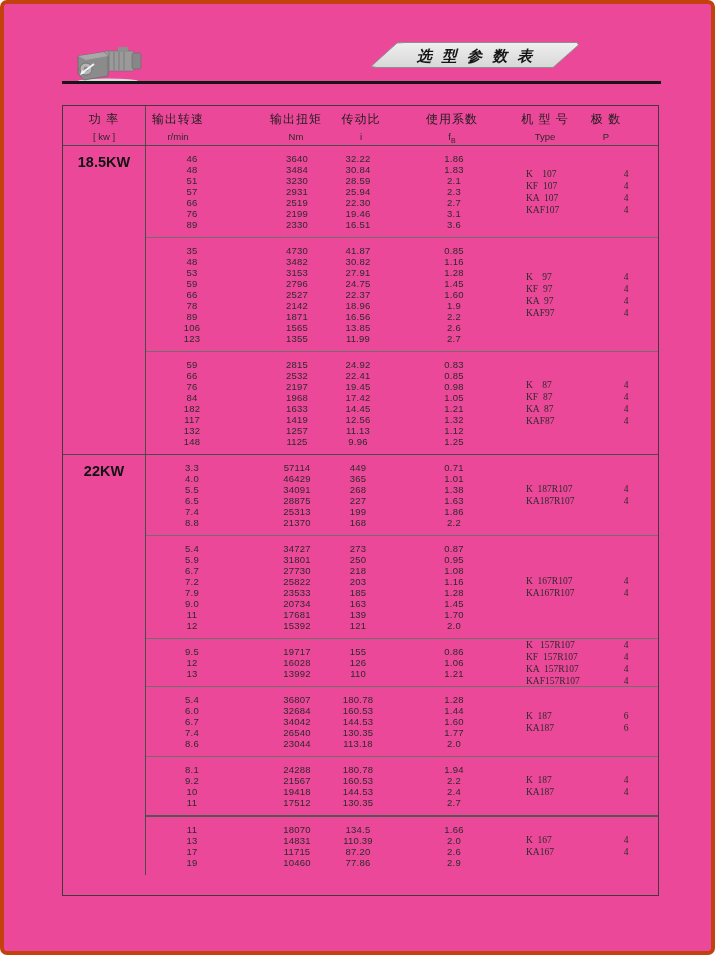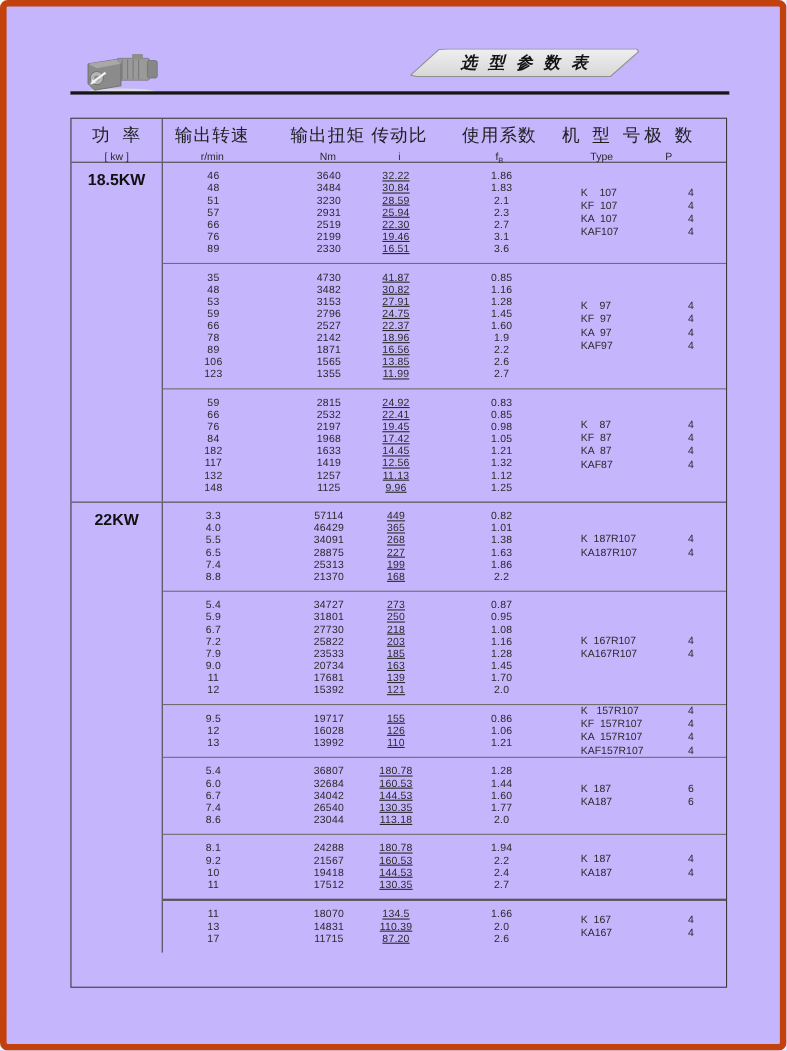--- a/index.html
+++ b/index.html
@@ -2,22 +2,22 @@
 <html><head>
 <meta charset="utf-8">
 <style>
   html,body{margin:0;padding:0;}
   body{
     width:715px;height:955px;position:relative;background:#fafafa;
     font-family:"Liberation Sans","DejaVu Sans",sans-serif;
     -webkit-font-smoothing:antialiased;
   }
   .page{
-    position:absolute;inset:0;background:#c4b5fd;
-    border:6px solid #c2410c;border-radius:7px;box-sizing:border-box;
+    position:absolute;inset:0;background:#ec4899;
+    border:4px solid #c2410c;border-radius:7px;box-sizing:border-box;
   }
   
   .motor-wrap{position:absolute;left:70px;top:40px;width:78px;height:40px;}
   .banner-wrap{position:absolute;left:367px;top:38px;width:208px;height:26px;}
   .banner-text{
     position:absolute;left:387px;top:40px;width:170px;height:24px;
     text-align:center;font-size:15px;font-weight:bold;font-style:italic;
     letter-spacing:3px;color:#141414;line-height:24px;
   }
   .top-rule{position:absolute;left:58px;top:77px;width:599px;height:3px;background:#161616;}
@@ -25,45 +25,45 @@
   
   .gtable{
     position:absolute;left:58px;top:101px;width:597px;height:791px;
     border:1px solid #3c3c3c;box-sizing:border-box;font-size:9.5px;color:#242424;
   }
   .thead{position:relative;height:39px;border-bottom:1px solid #4a4a4a;}
   .power-h{
     position:absolute;left:0;top:0;width:83px;height:39px;
     border-right:1px solid #4a4a4a;box-sizing:border-box;text-align:center;
   }
-  .hname{font-size:16px;letter-spacing:1px;margin-top:5px;color:#1e1e1e;font-family:Liberation Mono, monospace;}
+  .hname{font-size:12px;letter-spacing:1px;margin-top:5px;color:#1e1e1e;}
   .hunit{font-size:9.5px;margin-top:3px;color:#2a2a2a;}
   .hcol{position:absolute;top:0;transform:translateX(-50%);text-align:center;white-space:nowrap;}
   .hcol .hname{margin-top:5px;}
   .hcol sub{font-size:7px;}
-  .h-speed{left:128px;} .h-torque{left:233px;} .h-ratio{left:298px;}
+  .h-speed{left:115px;} .h-torque{left:233px;} .h-ratio{left:298px;}
   .h-factor{left:389px;} .h-type{left:482px;} .h-poles{left:543px;}
 
   .section{display:flex;}
   .section + .section{border-top:1px solid #4a4a4a;}
   .pcol{
     width:83px;flex:0 0 83px;border-right:1px solid #4a4a4a;box-sizing:border-box;
     text-align:center;padding-top:8px;font-weight:bold;font-size:14.5px;color:#111;
   }
   .bcol{flex:1;min-width:0;}
   .block{position:relative;padding:7px 0;}
   .block + .block{border-top:1px solid #6e6e6e;}
   .block.thick{border-top:2px solid #555;}
   .drow{
     display:grid;height:11px;line-height:11px;
     grid-template-columns:20px 52px 53px 52px 10px 50px 45px 52px auto;
   }
   .v{text-align:center;letter-spacing:0.2px;color:#2b2b2b;}
-  .c0{grid-column:2;} .c1{grid-column:4;} .c2{grid-column:6;text-decoration:underline;} .c3{grid-column:8;}
-  .tblock{position:absolute;left:380px;top:50%;transform:translateY(-50%);}
+  .c0{grid-column:2;} .c1{grid-column:4;} .c2{grid-column:6;} .c3{grid-column:8;}
+  .tblock{position:absolute;left:380px;top:50%;transform:translateY(-50%);font-family:Liberation Serif, serif;}
   .trow{display:grid;grid-template-columns:85px 30px;height:12px;line-height:12px;}
   .tlabel{white-space:pre;text-align:left;color:#2b2b2b;}
   .tpoles{text-align:center;color:#2b2b2b;}
 </style>
 </head>
 <body>
 
 <div class="page">
 
   <div class="motor-wrap">
@@ -342,21 +342,21 @@
           </div>
         </div>
         <div class="section">
           <div class="pcol">22KW</div>
           <div class="bcol">
             <div class="block">
               <div class="drow">
                 <span class="v c0">3.3</span>
                 <span class="v c1">57114</span>
                 <span class="v c2">449</span>
-                <span class="v c3">0.82</span>
+                <span class="v c3">0.71</span>
               </div>
               <div class="drow">
                 <span class="v c0">4.0</span>
                 <span class="v c1">46429</span>
                 <span class="v c2">365</span>
                 <span class="v c3">1.01</span>
               </div>
               <div class="drow">
                 <span class="v c0">5.5</span>
                 <span class="v c1">34091</span>
@@ -580,20 +580,26 @@
                 <span class="v c1">14831</span>
                 <span class="v c2">110.39</span>
                 <span class="v c3">2.0</span>
               </div>
               <div class="drow">
                 <span class="v c0">17</span>
                 <span class="v c1">11715</span>
                 <span class="v c2">87.20</span>
                 <span class="v c3">2.6</span>
               </div>
+              <div class="drow">
+                <span class="v c0">19</span>
+                <span class="v c1">10460</span>
+                <span class="v c2">77.86</span>
+                <span class="v c3">2.9</span>
+              </div>
               <div class="tblock">
                 <div class="trow">
                   <span class="tlabel">K  167</span>
                   <span class="tpoles">4</span>
                 </div>
                 <div class="trow">
                   <span class="tlabel">KA167</span>
                   <span class="tpoles">4</span>
                 </div>
               </div>

